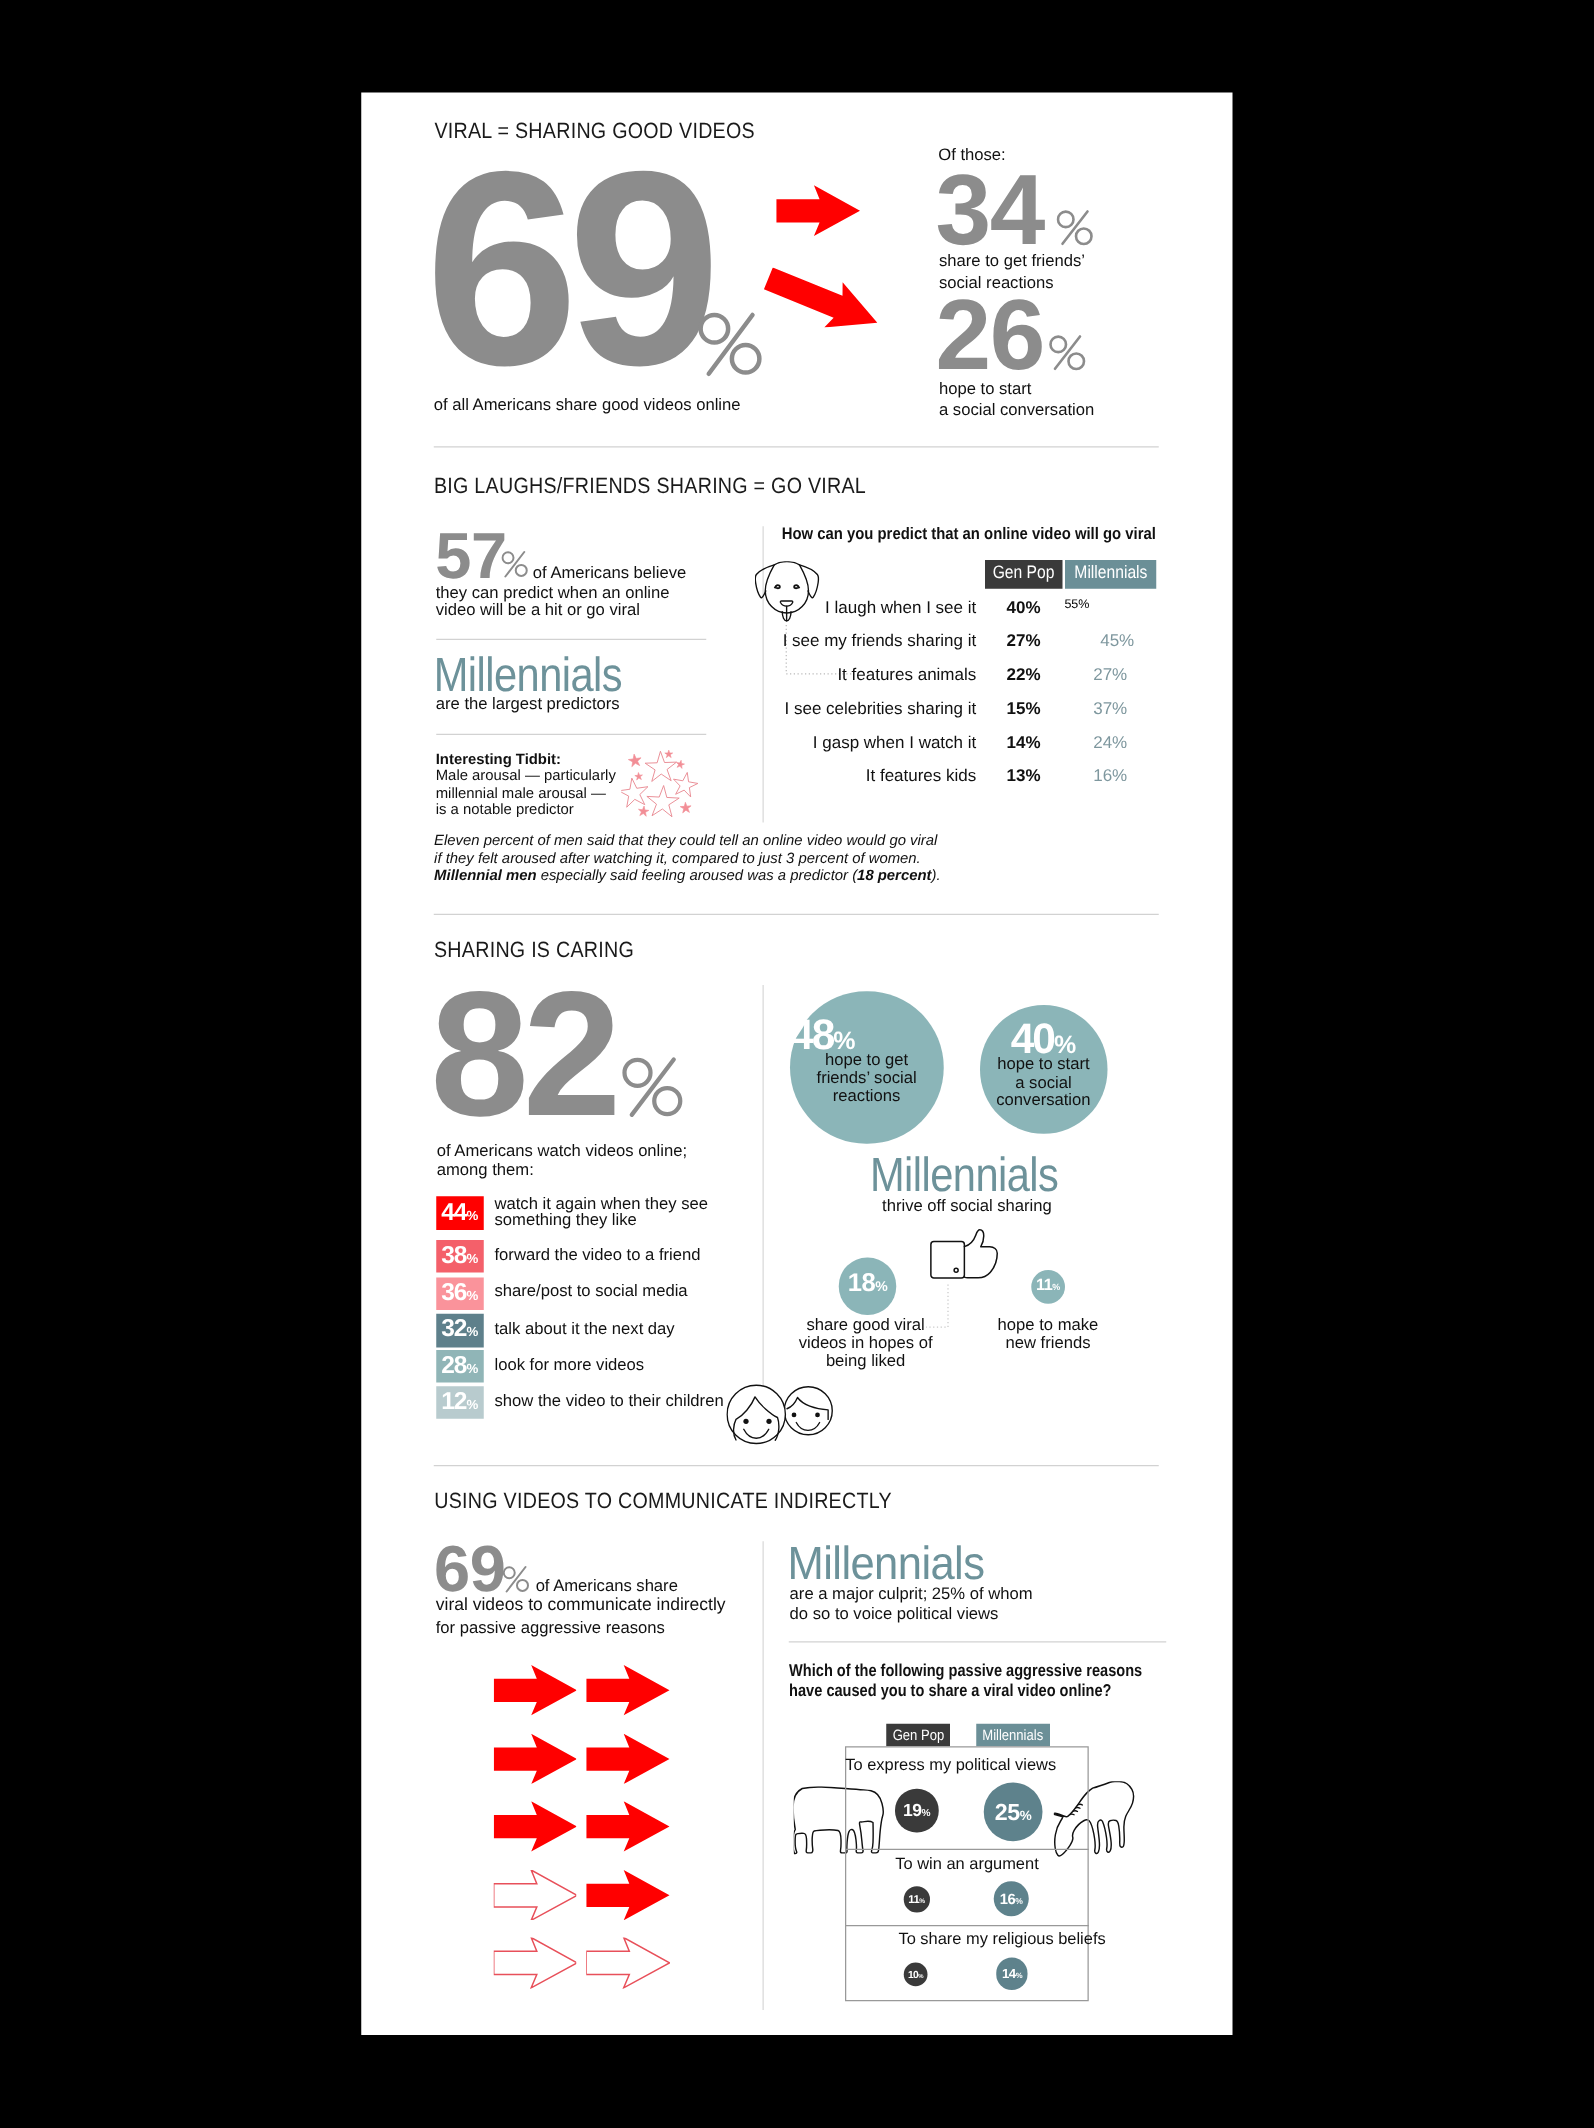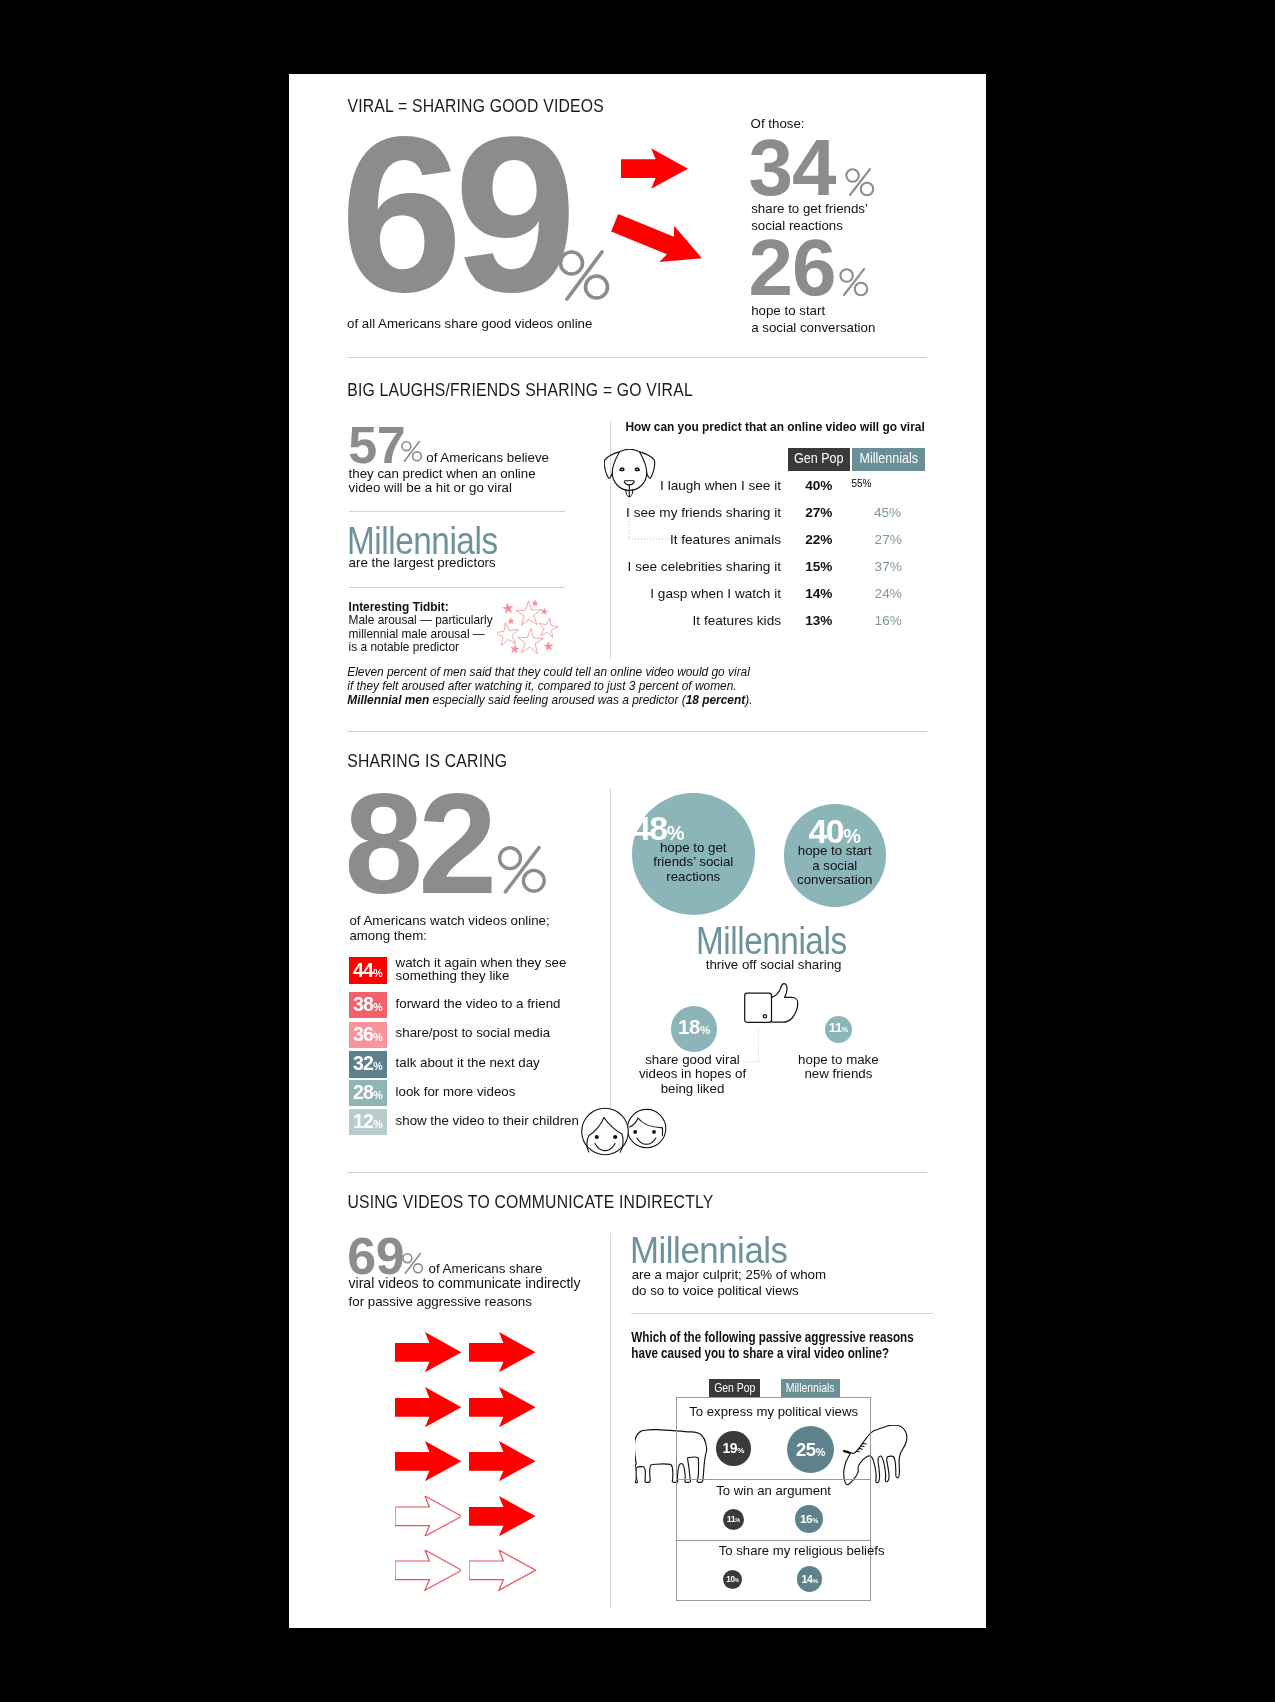--- a/index.html
+++ b/index.html
@@ -132,21 +132,21 @@
 
 <svg class="abs" style="left:338px;top:425px;" width="56" height="42" viewBox="0 0 56 42">
   <path d="M2,1 L2,40 L54,40" fill="none" stroke="#bbb" stroke-width="1" stroke-dasharray="1 2"></path>
 </svg>
 <div class="abs" style="left:0;top:0;" id="table1rows">
       <div style="position:absolute;left:200px;top:403.7px;width:292px;text-align:right;font-size:13.6px;color:#111;">I laugh when I see it</div>
       <div style="position:absolute;left:499px;top:403.7px;width:61.7px;text-align:center;font-size:13.6px;font-weight:bold;color:#111;">40%</div>
       <div style="position:absolute;left:562.5px;top:403.7px;width:73.4px;text-align:left;font-size:10px;color:#000000;">55%</div>
       <div style="position:absolute;left:200px;top:430.8px;width:292px;text-align:right;font-size:13.6px;color:#111;">I see my friends sharing it</div>
       <div style="position:absolute;left:499px;top:430.8px;width:61.7px;text-align:center;font-size:13.6px;font-weight:bold;color:#111;">27%</div>
-      <div style="position:absolute;left:585px;top:430.8px;width:73.4px;text-align:left;font-size:13.6px;color:#7e979e;">45%</div>
+      <div style="position:absolute;left:545px;top:430.8px;width:73.4px;text-align:right;font-size:13.6px;color:#7e979e;">45%</div>
       <div style="position:absolute;left:200px;top:457.9px;width:292px;text-align:right;font-size:13.6px;color:#111;">It features animals</div>
       <div style="position:absolute;left:499px;top:457.9px;width:61.7px;text-align:center;font-size:13.6px;font-weight:bold;color:#111;">22%</div>
       <div style="position:absolute;left:562.5px;top:457.9px;width:73.4px;text-align:center;font-size:13.6px;color:#7e979e;">27%</div>
       <div style="position:absolute;left:200px;top:485px;width:292px;text-align:right;font-size:13.6px;color:#111;">I see celebrities sharing it</div>
       <div style="position:absolute;left:499px;top:485px;width:61.7px;text-align:center;font-size:13.6px;font-weight:bold;color:#111;">15%</div>
       <div style="position:absolute;left:562.5px;top:485px;width:73.4px;text-align:center;font-size:13.6px;color:#7e979e;">37%</div>
       <div style="position:absolute;left:200px;top:512.1px;width:292px;text-align:right;font-size:13.6px;color:#111;">I gasp when I watch it</div>
       <div style="position:absolute;left:499px;top:512.1px;width:61.7px;text-align:center;font-size:13.6px;font-weight:bold;color:#111;">14%</div>
       <div style="position:absolute;left:562.5px;top:512.1px;width:73.4px;text-align:center;font-size:13.6px;color:#7e979e;">24%</div>
       <div style="position:absolute;left:200px;top:539.2px;width:292px;text-align:right;font-size:13.6px;color:#111;">It features kids</div>
@@ -369,21 +369,21 @@
 <div class="abs" style="left:419.6px;top:1305.1px;width:51.5px;height:18.1px;background:#3a3a3a;"></div>
 <div class="abs" style="left:419.6px;top:1307.3px;width:59.2px;text-align:center;font-size:12px;color:#fff;transform-origin:0 0;transform:scaleX(0.87);">Gen Pop</div>
 <div class="abs" style="left:492.4px;top:1305.1px;width:58.4px;height:18.1px;background:#6b8f97;"></div>
 <div class="abs" style="left:492.4px;top:1307.3px;width:67.1px;text-align:center;font-size:12px;color:#fff;transform-origin:0 0;transform:scaleX(0.87);">Millennials</div>
 
 <div class="abs" style="left:387.2px;top:1323.2px;width:194.9px;height:203.9px;border:1px solid #999;box-sizing:border-box;"></div>
 <div class="abs" style="left:387.2px;top:1404.8px;width:194.9px;height:1px;background:#999;"></div>
 <div class="abs" style="left:387.2px;top:1466.1px;width:194.9px;height:1px;background:#999;"></div>
 
 <div class="abs" style="left:0;top:0;" id="table2rows">
-      <div style="position:absolute;left:387.2px;top:1330px;width:194.9px;text-align:center;font-size:13.15px;color:#111;">To express my political views</div>
+      <div style="position:absolute;left:387.2px;top:1330px;width:194.9px;text-align:left;font-size:13.15px;color:#111;">To express my political views</div>
       <div style="position:absolute;left:427.29999999999995px;top:1357.3px;width:34.3px;height:34.3px;border-radius:50%;background:#3a3a3a;"></div>
       <div style="position:absolute;left:427.29999999999995px;top:1367.45px;width:34.3px;text-align:center;color:#fff;font-size:14px;font-weight:bold;letter-spacing:-0.4px;line-height:1.1;"><span>19</span><span style="font-size:8.12px;letter-spacing:0;">%</span></div>
       <div style="position:absolute;left:498.20000000000005px;top:1352.1px;width:46.9px;height:46.9px;border-radius:50%;background:#5E828C;"></div>
       <div style="position:absolute;left:498.20000000000005px;top:1366.25px;width:46.9px;text-align:center;color:#fff;font-size:18.6px;font-weight:bold;letter-spacing:-0.4px;line-height:1.1;"><span>25</span><span style="font-size:10.788px;letter-spacing:0;">%</span></div>
       <div style="position:absolute;left:387.2px;top:1408.5px;width:194.9px;text-align:center;font-size:13.15px;color:#111;">To win an argument</div>
       <div style="position:absolute;left:433.79999999999995px;top:1434.5px;width:21.1px;height:21.1px;border-radius:50%;background:#3a3a3a;"></div>
       <div style="position:absolute;left:433.79999999999995px;top:1440.55px;width:21.1px;text-align:center;color:#fff;font-size:9px;font-weight:bold;letter-spacing:-0.4px;line-height:1.1;"><span>11</span><span style="font-size:5.22px;letter-spacing:0;">%</span></div>
       <div style="position:absolute;left:505.9px;top:1430.8px;width:28.4px;height:28.4px;border-radius:50%;background:#5E828C;"></div>
       <div style="position:absolute;left:505.9px;top:1439.1px;width:28.4px;text-align:center;color:#fff;font-size:11.8px;font-weight:bold;letter-spacing:-0.4px;line-height:1.1;"><span>16</span><span style="font-size:6.844px;letter-spacing:0;">%</span></div>
       <div style="position:absolute;left:387.2px;top:1469.2px;width:194.9px;text-align:center;font-size:13.15px;color:#111;padding-left:28px;">To share my religious beliefs</div>

